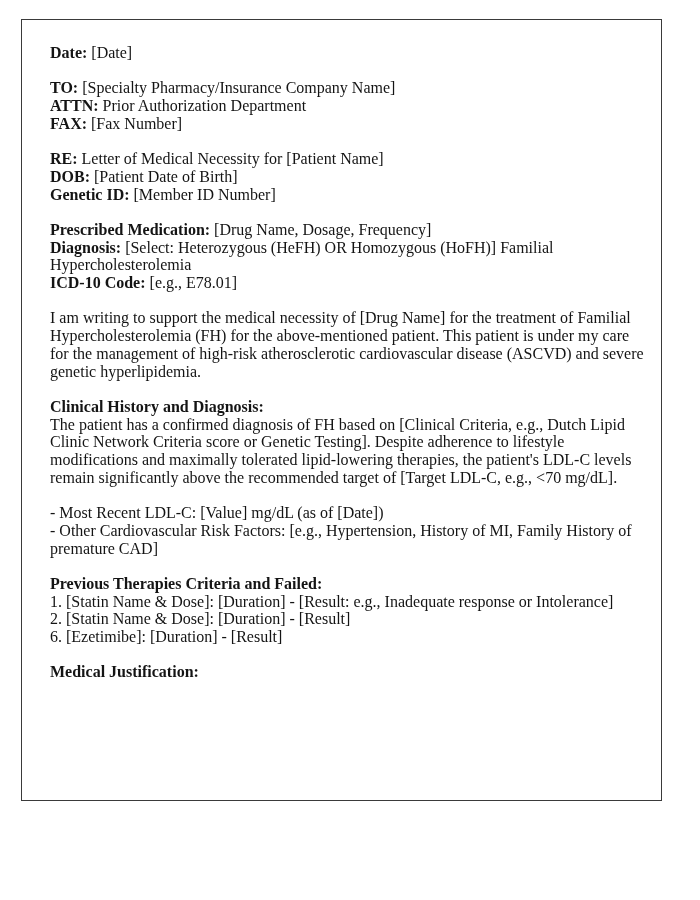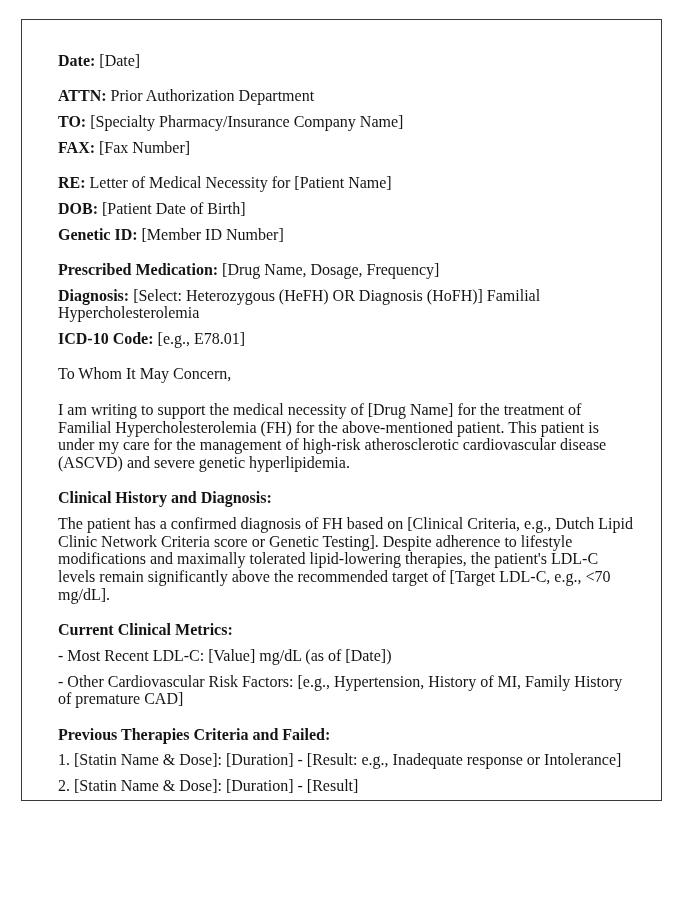--- a/index.html
+++ b/index.html
@@ -33,70 +33,66 @@
     color: #141414;
     font-size: 16px;
     line-height: 17.7px;
     text-align: left;
     word-spacing: normal;
   }
   .para {
     margin: 0 0 17.7px 0;
   }
   .line {
-    margin: 8px;
+    margin: 0;
   }
   .b {
     font-weight: bold;
   }
 </style>
 </head>
 <body>
 
 <div class="canvas">
   <div class="page">
     <div class="doc">
 
       <div class="para">
         <div class="line"><span class="b">Date:</span><span> [Date]</span></div>
       </div>
 
       <div class="para">
+        <div class="line"><span class="b">TO:</span><span> [Specialty Pharmacy/Insurance Company Name]</span></div>
         <div class="line"><span class="b">ATTN:</span><span> Prior Authorization Department</span></div>
-        <div class="line"><span class="b">TO:</span><span> [Specialty Pharmacy/Insurance Company Name]</span></div>
         <div class="line"><span class="b">FAX:</span><span> [Fax Number]</span></div>
       </div>
 
       <div class="para">
         <div class="line"><span class="b">RE:</span><span> Letter of Medical Necessity for [Patient Name]</span></div>
         <div class="line"><span class="b">DOB:</span><span> [Patient Date of Birth]</span></div>
         <div class="line"><span class="b">Genetic ID:</span><span> [Member ID Number]</span></div>
       </div>
 
       <div class="para">
         <div class="line"><span class="b">Prescribed Medication:</span><span> [Drug Name, Dosage, Frequency]</span></div>
-        <div class="line"><span class="b">Diagnosis:</span><span> [Select: Heterozygous (HeFH) OR Diagnosis (HoFH)] Familial Hypercholesterolemia</span></div>
+        <div class="line"><span class="b">Diagnosis:</span><span> [Select: Heterozygous (HeFH) OR Homozygous (HoFH)] Familial Hypercholesterolemia</span></div>
         <div class="line"><span class="b">ICD-10 Code:</span><span> [e.g., E78.01]</span></div>
       </div>
 
-      <div class="para">
-        <div class="line"><span>To Whom It May Concern,</span></div>
-      </div>
 
       <div class="para">
         <div class="line"><span>I am writing to support the medical necessity of [Drug Name] for the treatment of Familial Hypercholesterolemia (FH) for the above-mentioned patient. This patient is under my care for the management of high-risk atherosclerotic cardiovascular disease (ASCVD) and severe genetic hyperlipidemia.</span></div>
       </div>
 
       <div class="para">
         <div class="line"><span class="b">Clinical History and Diagnosis:</span></div>
         <div class="line"><span>The patient has a confirmed diagnosis of FH based on [Clinical Criteria, e.g., Dutch Lipid Clinic Network Criteria score or Genetic Testing]. Despite adherence to lifestyle modifications and maximally tolerated lipid-lowering therapies, the patient's LDL-C levels remain significantly above the recommended target of [Target LDL-C, e.g., &lt;70 mg/dL].</span></div>
       </div>
 
       <div class="para">
-        <div class="line"><span class="b">Current Clinical Metrics:</span></div>
         <div class="line"><span>- Most Recent LDL-C: [Value] mg/dL (as of [Date])</span></div>
         <div class="line"><span>- Other Cardiovascular Risk Factors: [e.g., Hypertension, History of MI, Family History of premature CAD]</span></div>
       </div>
 
       <div class="para">
         <div class="line"><span class="b">Previous Therapies Criteria and Failed:</span></div>
         <div class="line"><span>1. [Statin Name &amp; Dose]: [Duration] - [Result: e.g., Inadequate response or Intolerance]</span></div>
         <div class="line"><span>2. [Statin Name &amp; Dose]: [Duration] - [Result]</span></div>
         <div class="line"><span>6. [Ezetimibe]: [Duration] - [Result]</span></div>
       </div>

